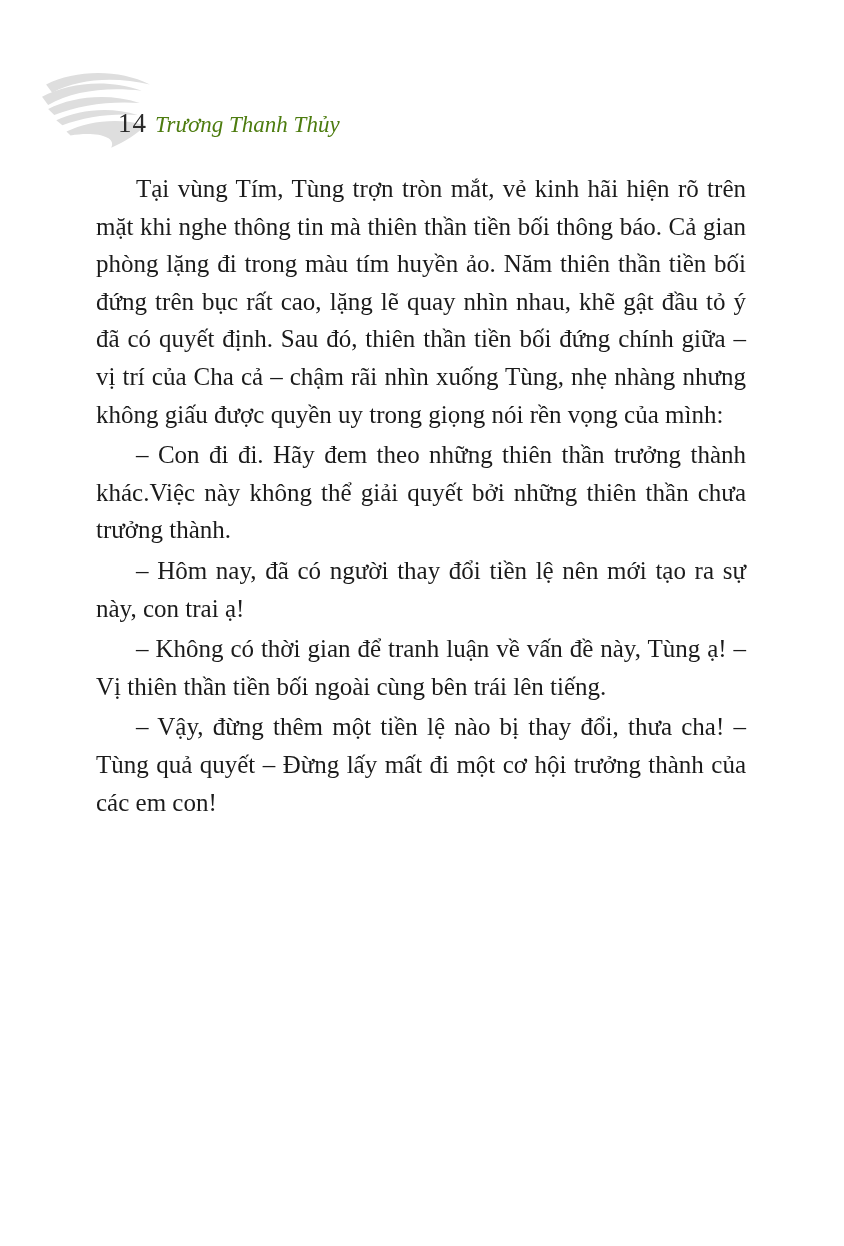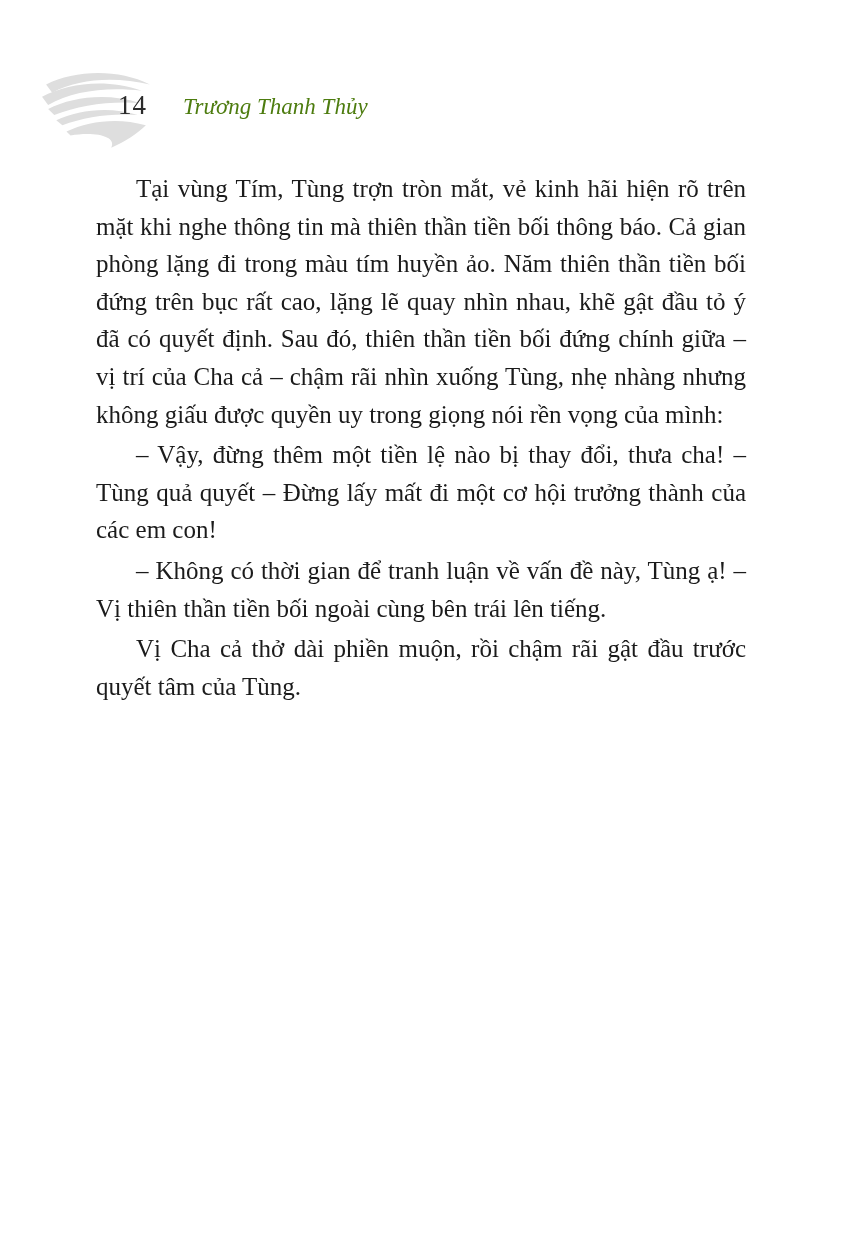--- a/index.html
+++ b/index.html
@@ -18,24 +18,24 @@
   .wing {
     position: absolute;
     left: 40px;
     top: 70px;
     width: 114px;
     height: 78px;
   }
   .header {
     position: absolute;
     left: 118px;
-    top: 90px;
+    top: 108px;
     display: flex;
     align-items: baseline;
-    gap: 36px;
+    gap: 8px;
     white-space: nowrap;
   }
   .page-number {
     font-size: 27px;
     color: #2b2b2b;
     letter-spacing: 1px;
   }
   .author {
     font-size: 23px;
     font-style: italic;
@@ -72,18 +72,19 @@
     </g>
   </svg>
 
   <div class="header">
     <span class="page-number">14</span>
     <span class="author">Trương Thanh Thủy</span>
   </div>
 
   <div class="body-text">
     <p>Tại vùng Tím, Tùng trợn tròn mắt, vẻ kinh hãi hiện rõ trên mặt khi nghe thông tin mà thiên thần tiền bối thông báo. Cả gian phòng lặng đi trong màu tím huyền ảo. Năm thiên thần tiền bối đứng trên bục rất cao, lặng lẽ quay nhìn nhau, khẽ gật đầu tỏ ý đã có quyết định. Sau đó, thiên thần tiền bối đứng chính giữa – vị trí của Cha cả – chậm rãi nhìn xuống Tùng, nhẹ nhàng nhưng không giấu được quyền uy trong giọng nói rền vọng của mình:</p>
+    <p>– Con đi đi. Hãy đem theo những thiên thần trưởng thành khác.Việc này không thể giải quyết bởi những thiên thần chưa trưởng thành.</p>
+    <p>– Hôm nay, đã có người thay đổi tiền lệ nên mới tạo ra sự này, con trai ạ!</p>
+    <p>– Không có thời gian để tranh luận về vấn đề này, Tùng ạ! – Vị thiên thần tiền bối ngoài cùng bên trái lên tiếng.</p>
     <p>– Vậy, đừng thêm một tiền lệ nào bị thay đổi, thưa cha! – Tùng quả quyết – Đừng lấy mất đi một cơ hội trưởng thành của các em con!</p>
-    <p>– Không có thời gian để tranh luận về vấn đề này, Tùng ạ! – Vị thiên thần tiền bối ngoài cùng bên trái lên tiếng.</p>
-    <p>Vị Cha cả thở dài phiền muộn, rồi chậm rãi gật đầu trước quyết tâm của Tùng.</p>
   </div>
 
 </div>
 
 </body></html>

